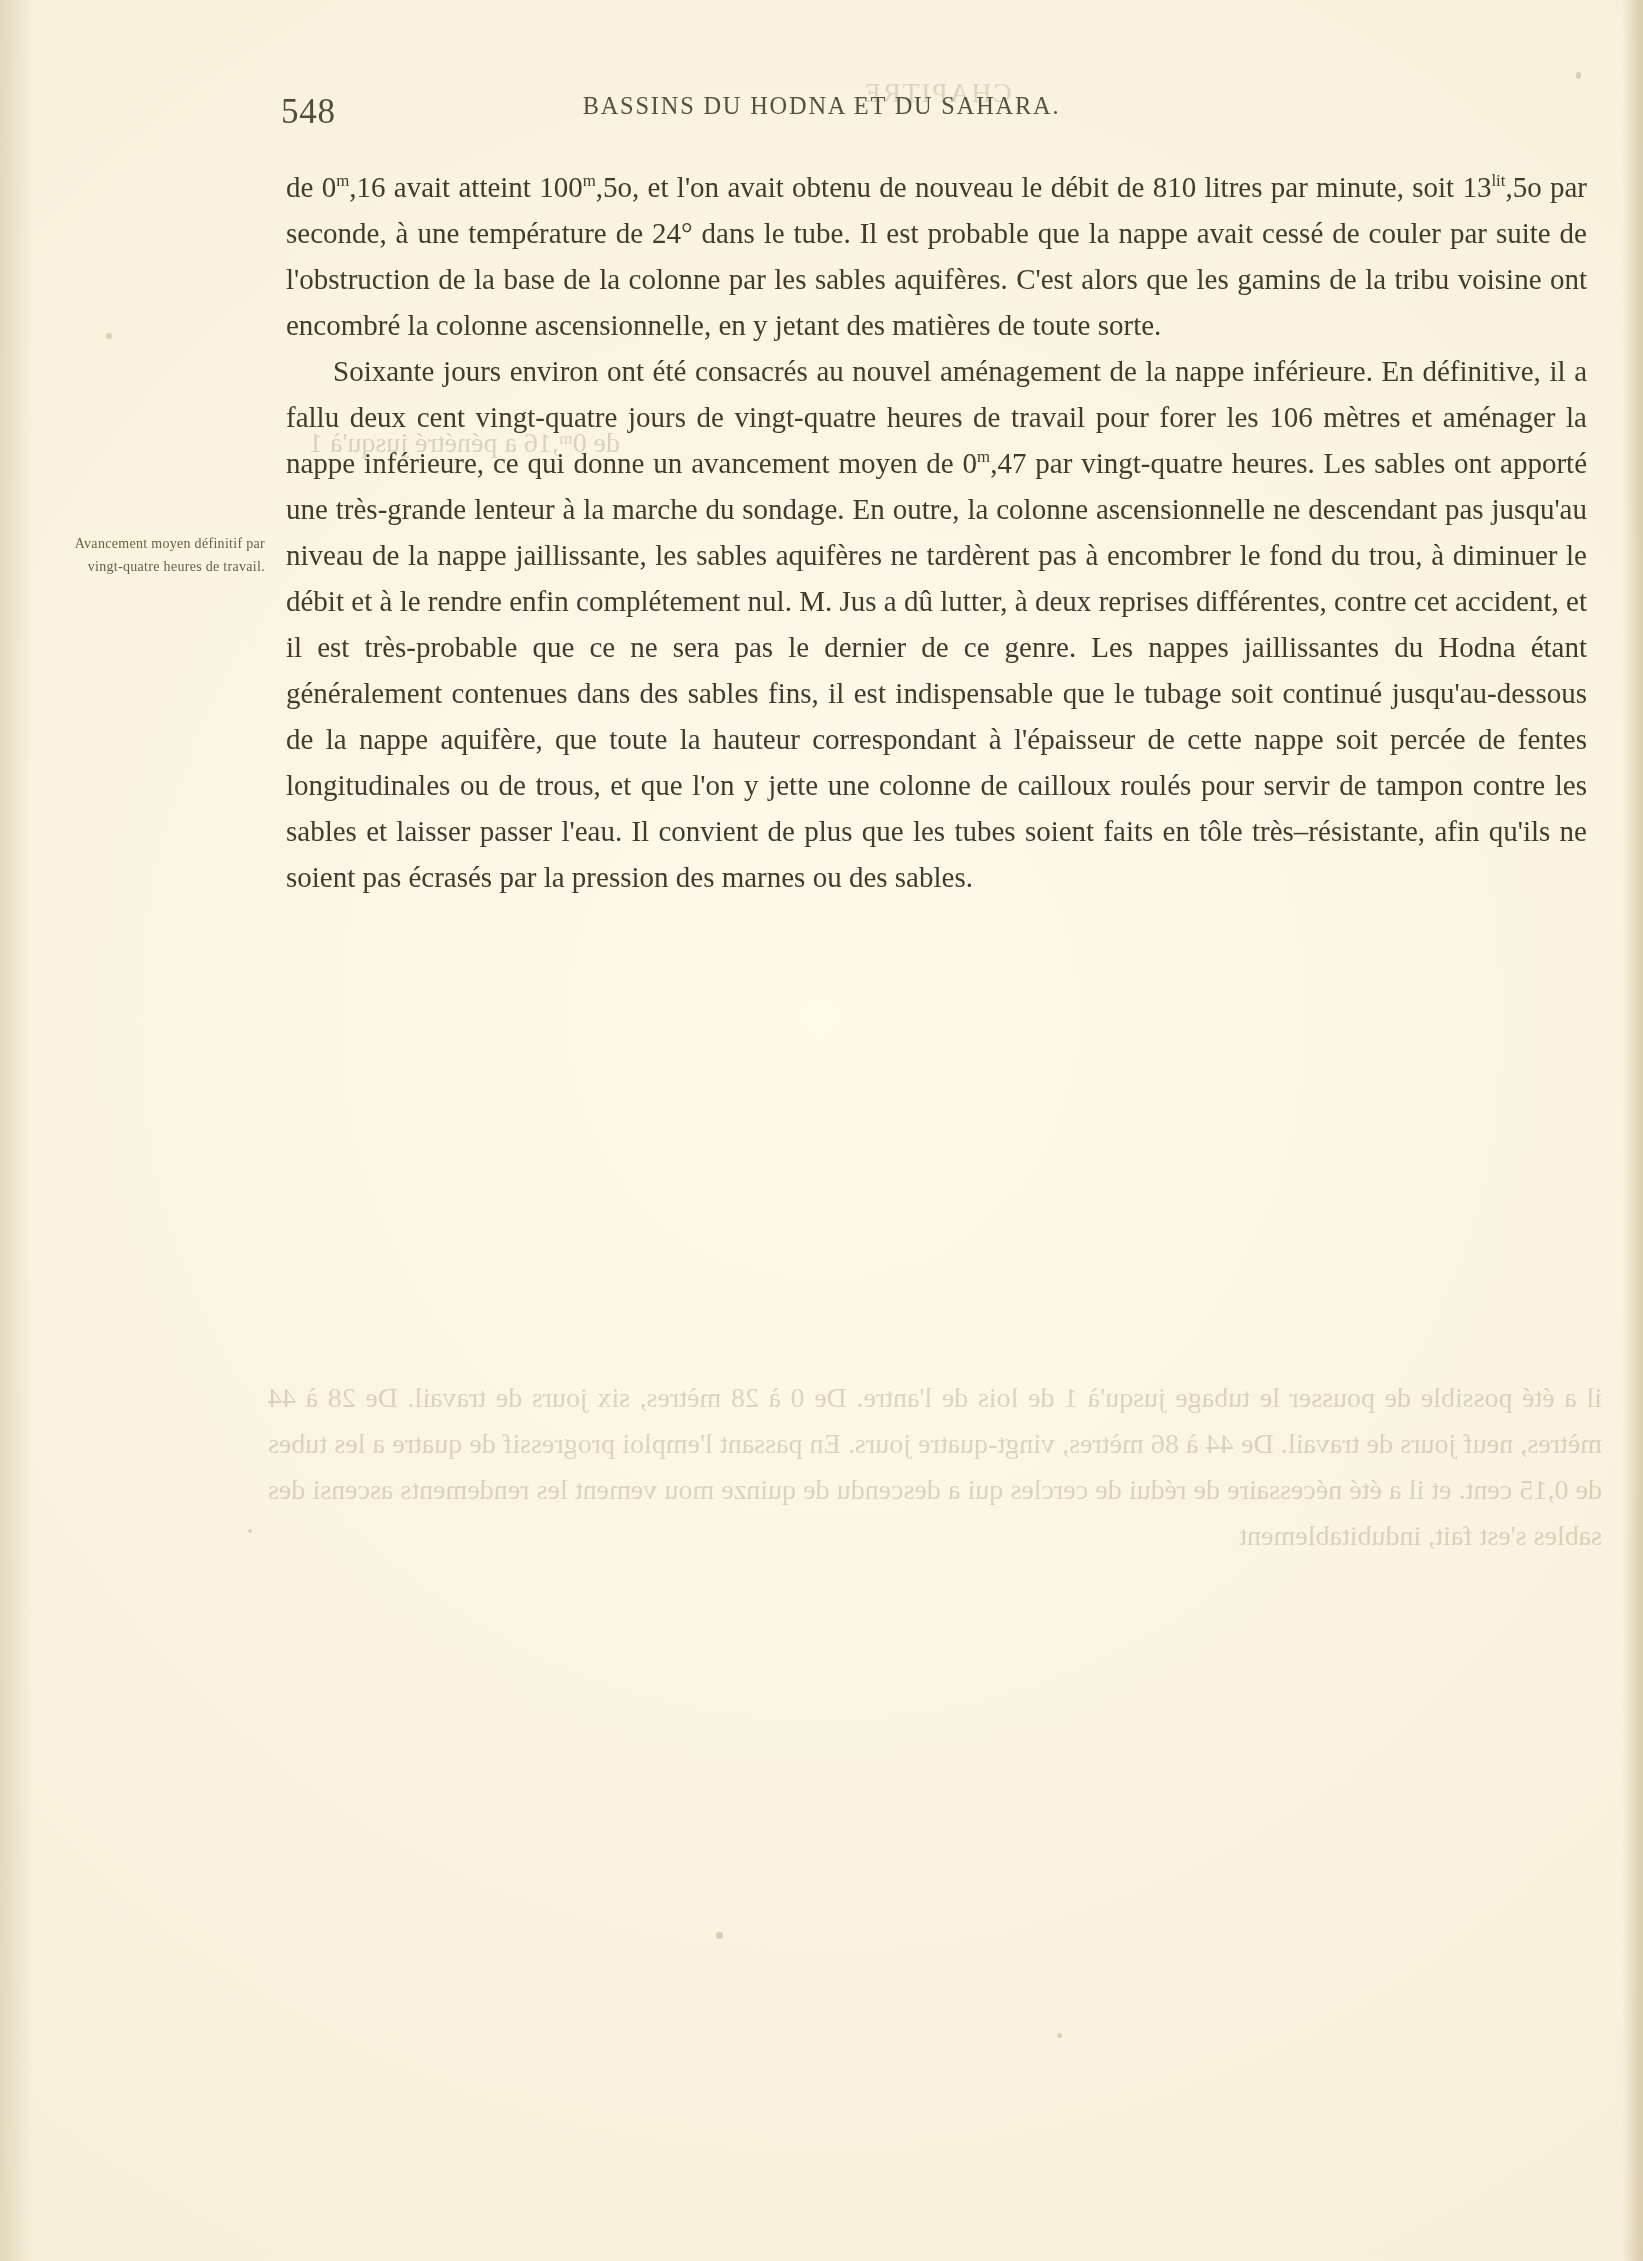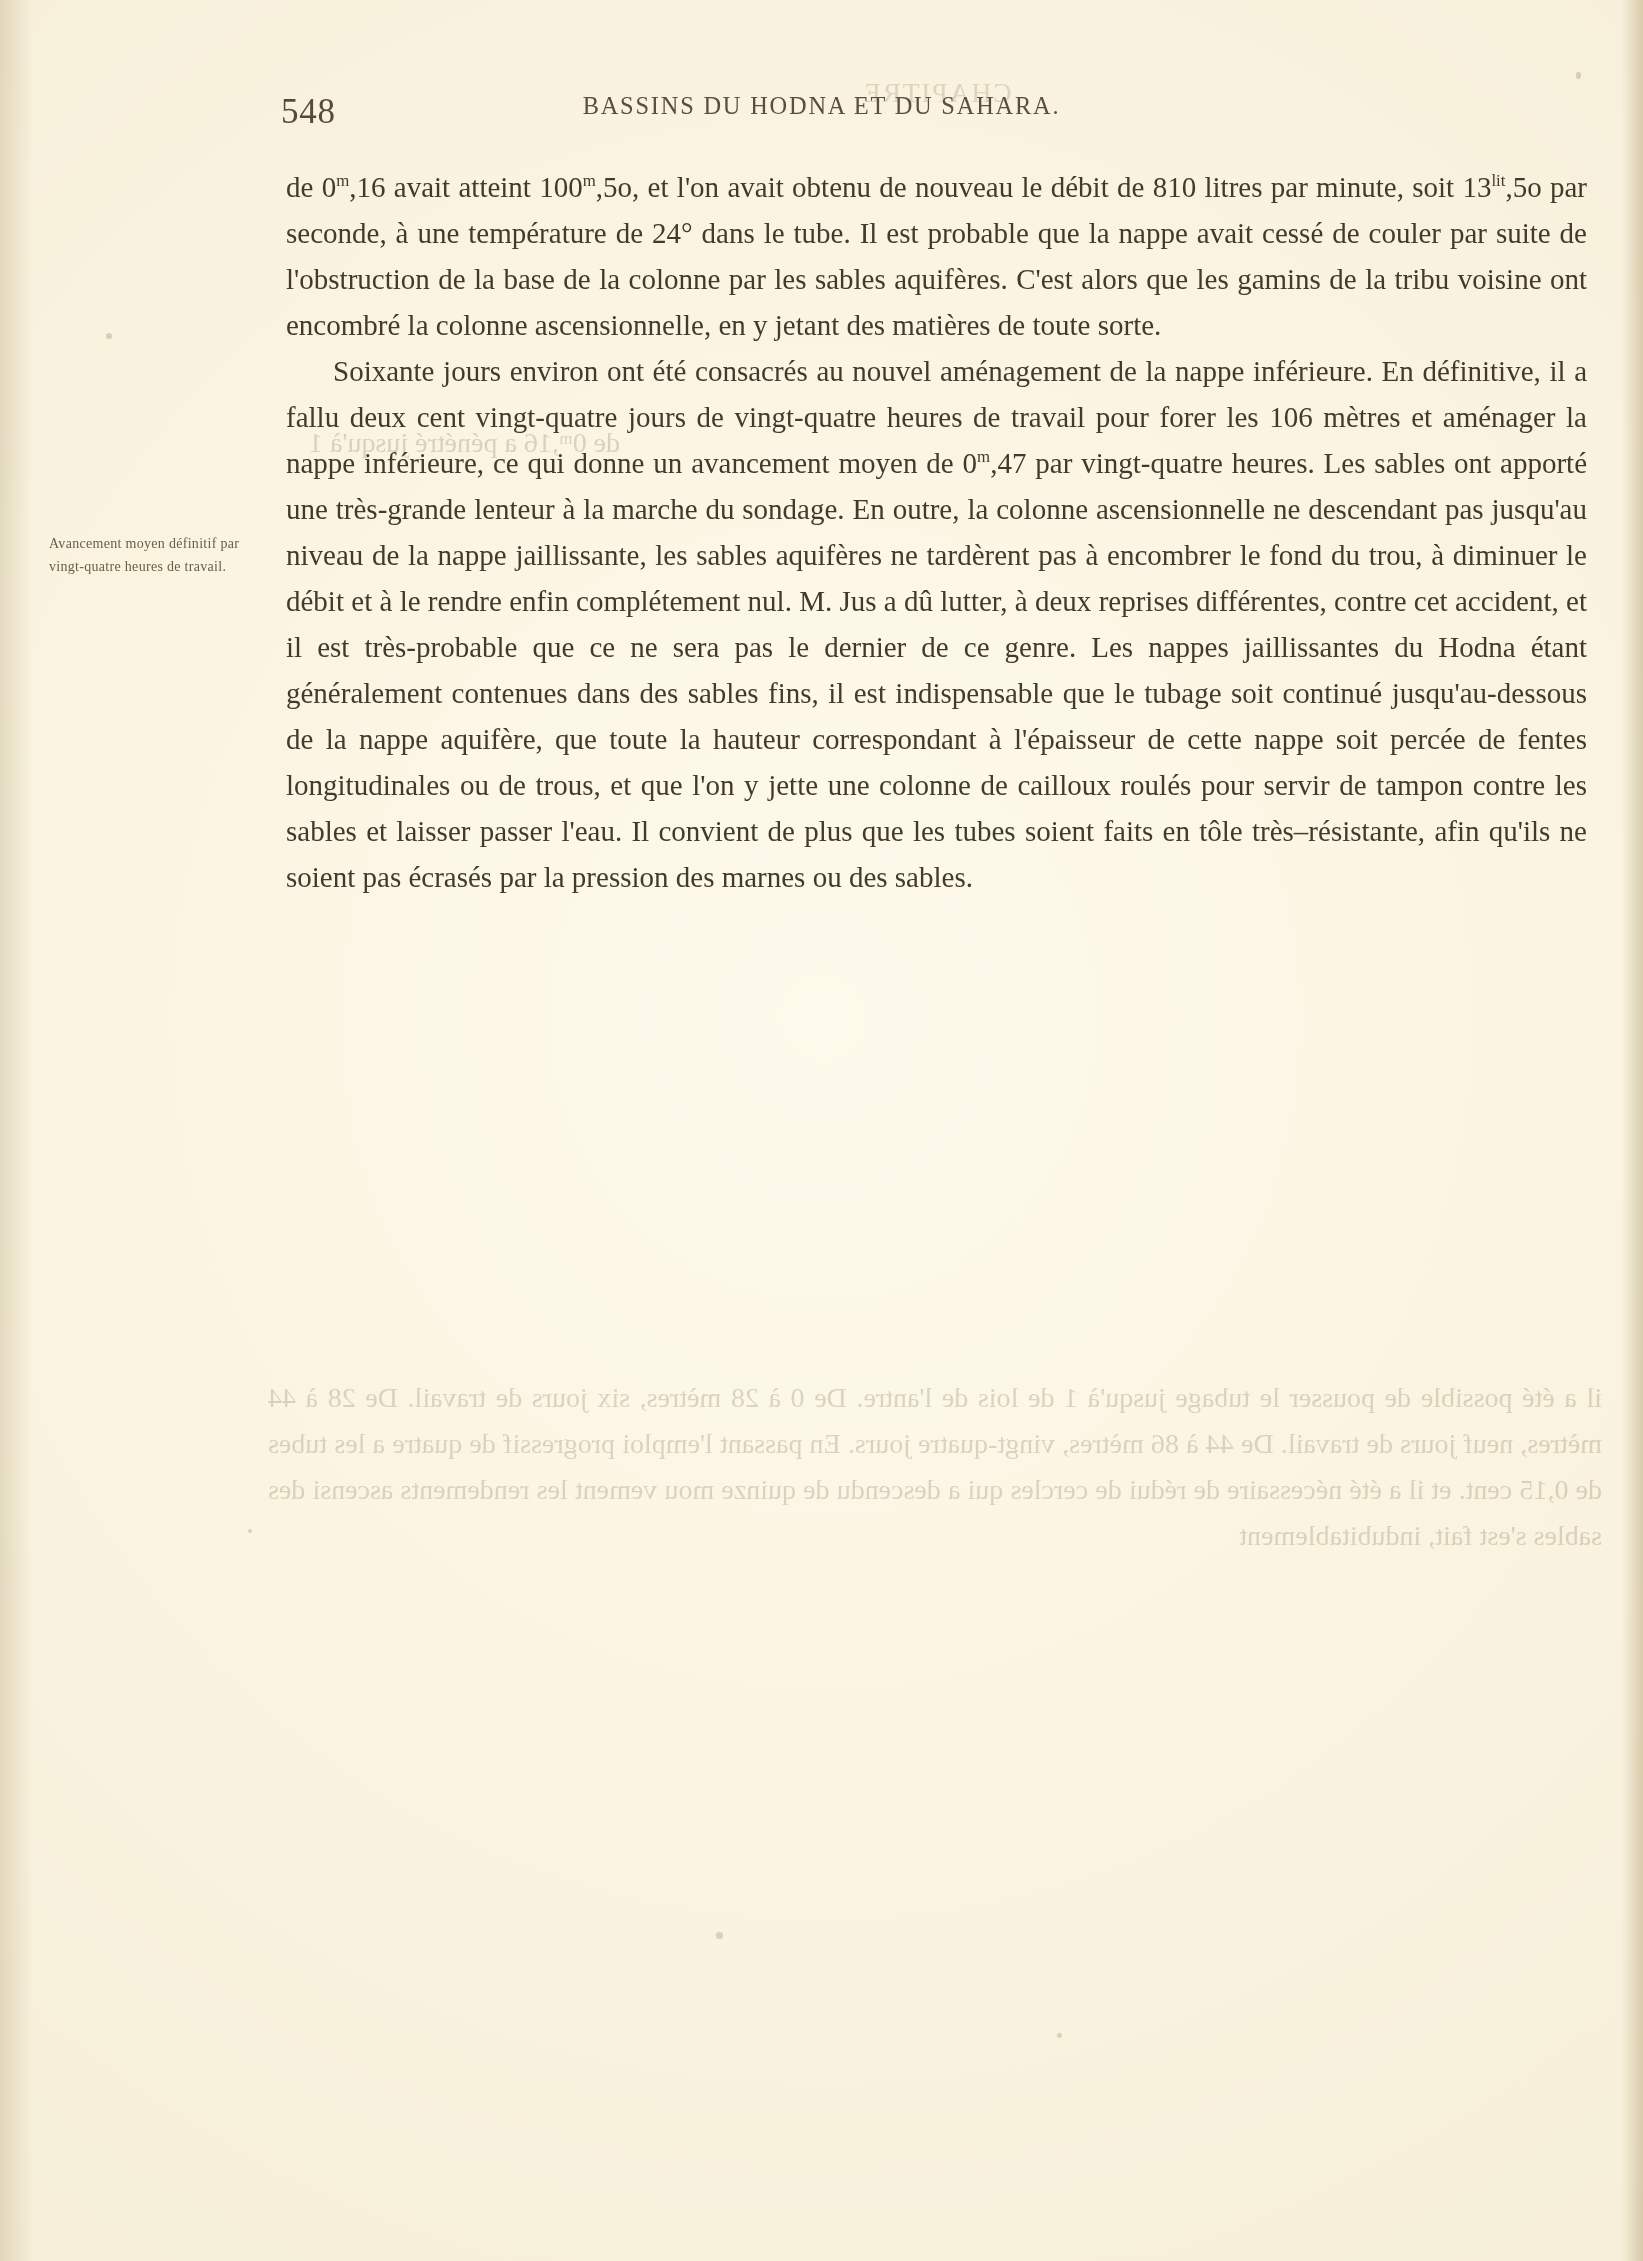--- a/index.html
+++ b/index.html
@@ -50,21 +50,21 @@
     font-size: 35px;
     color: #564b39;
     letter-spacing: 0.8px;
   }
   
   .margin-note {
     position: absolute;
     left: 49px;
     top: 533px;
     width: 216px;
-    text-align: left;
+    text-align: right;
     font-size: 14px;
     line-height: 1.62;
     color: #6a5d45;
     letter-spacing: 0.3px;
   }
   
   .textblock {
     position: absolute;
     left: 286px;
     top: 164px;

